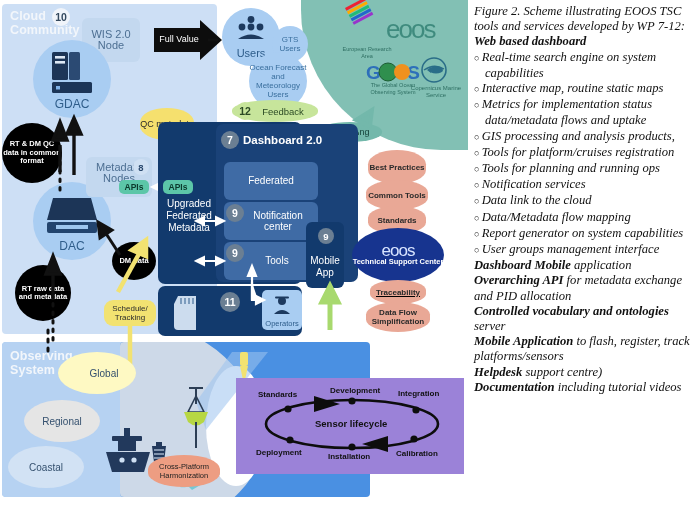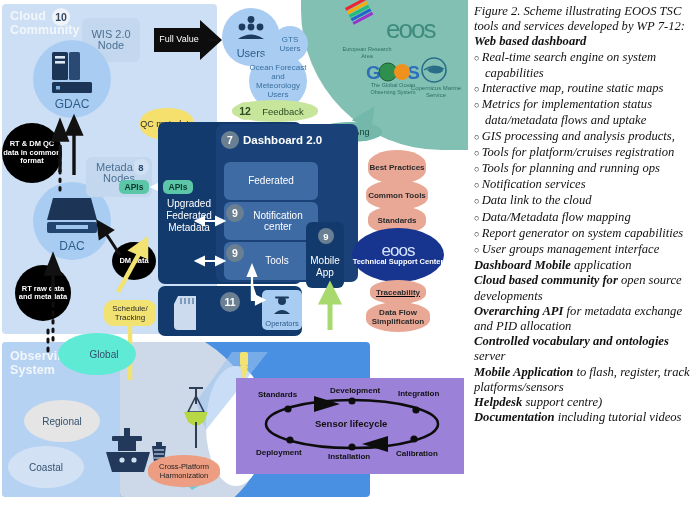--- a/index.html
+++ b/index.html
@@ -376,21 +376,21 @@
       <span class="lg">eoos</span>
       <span class="tx">Technical Support Center</span>
     </div>
     <div class="salmon" style="left:370px;top:280px;width:56px;height:24px;text-decoration:underline;">
       <span>Traceability</span>
     </div>
     <div class="salmon" style="left:366px;top:302px;width:64px;height:30px;">
       <span>Data Flow Simplification</span>
     </div>
 
-    <div style="position:absolute;left:58px;top:333px;width:78px;height:42px;border-radius:50%;background:#5eead4;display:flex;align-items:center;justify-content:center;">
+    <div style="position:absolute;left:58px;top:352px;width:78px;height:42px;border-radius:50%;background:#fef9c3;display:flex;align-items:center;justify-content:center;">
       <span style="color:#34506e;font-size:10px;padding-left:14px;">Global</span>
     </div>
     <div style="position:absolute;left:24px;top:400px;width:76px;height:42px;border-radius:50%;background:#e5e5e5;display:flex;align-items:center;justify-content:center;">
       <span style="color:#34506e;font-size:10px;">Regional</span>
     </div>
     <div style="position:absolute;left:8px;top:446px;width:76px;height:42px;border-radius:50%;background:#d2e2f4;display:flex;align-items:center;justify-content:center;">
       <span style="color:#34506e;font-size:10px;">Coastal</span>
     </div>
 
     <svg width="468" height="523">
@@ -474,21 +474,20 @@
         <p class="bullet">Tools for platform/cruises registration</p>
         <p class="bullet">Tools for planning and running ops</p>
         <p class="bullet">Notification services</p>
         <p class="bullet">Data link to the cloud</p>
         <p class="bullet">Data/Metadata flow mapping</p>
         <p class="bullet">Report generator on system capabilities</p>
         <p class="bullet">User groups management interface</p>
       </div>
     <div>
         <p><span class="bd">Dashboard Mobile</span><span> application</span></p>
-        <p><span class="bd">Cloud based community for</span><span> open source developments</span></p>
         <p><span class="bd">Overarching API</span><span> for metadata exchange and PID allocation</span></p>
         <p><span class="bd">Controlled vocabulary and ontologies</span><span> server</span></p>
         <p><span class="bd">Mobile Application</span><span> to flash, register, track platforms/sensors</span></p>
         <p><span class="bd">Helpdesk</span><span> support centre)</span></p>
         <p><span class="bd">Documentation</span><span> including tutorial videos</span></p>
       </div>
   </div>
 
 </div>
 

